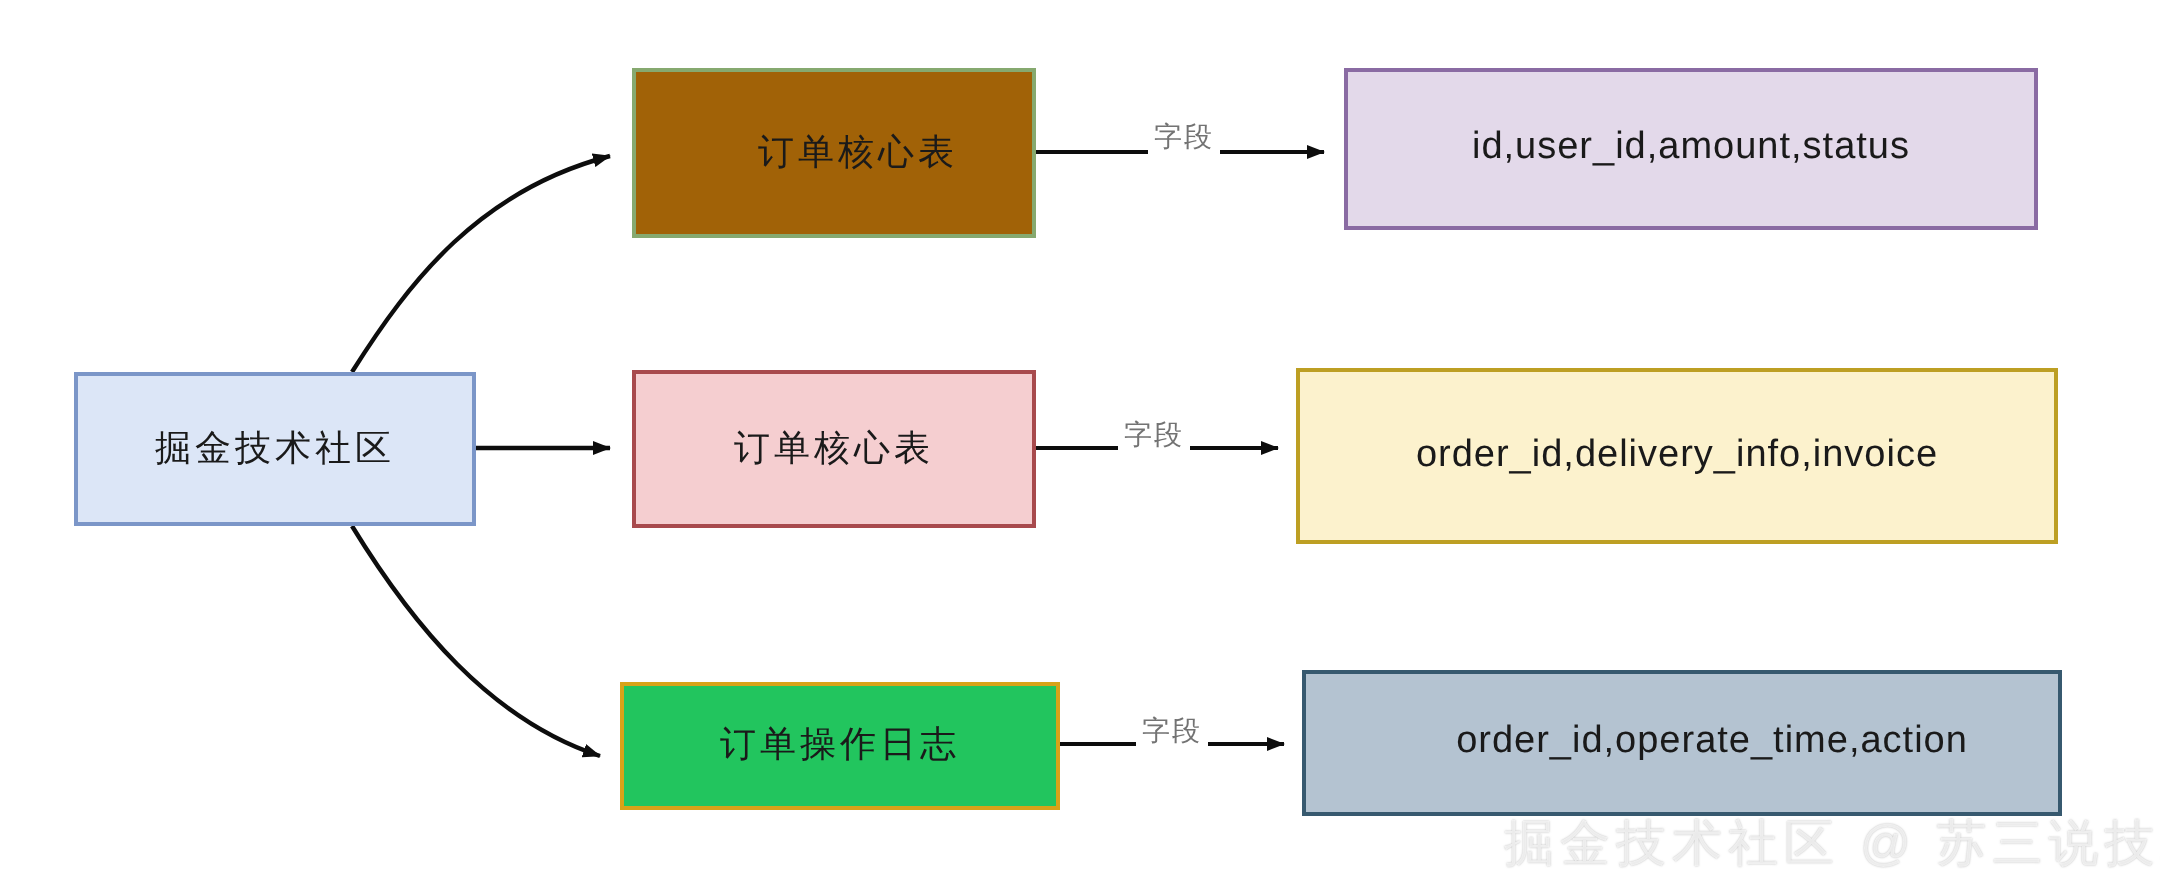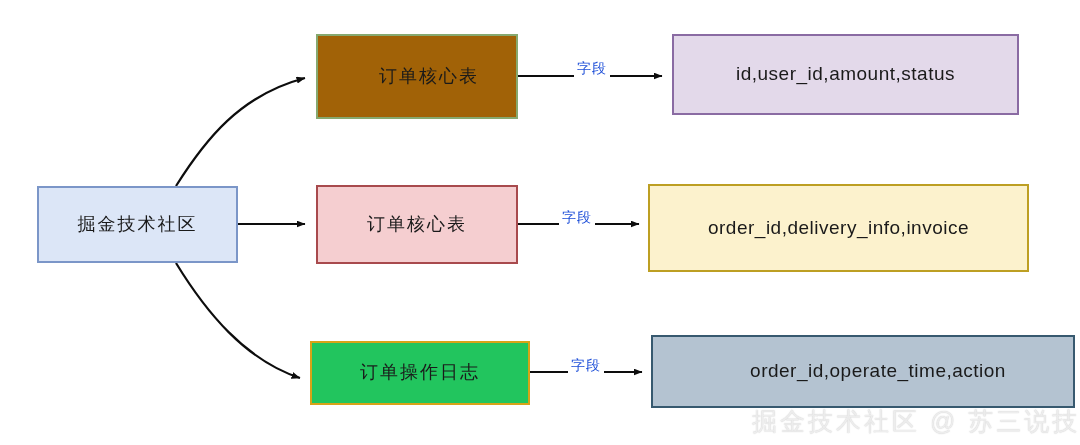--- a/index.html
+++ b/index.html
@@ -35,21 +35,21 @@
     line-height: 1.2;
     white-space: nowrap;
   }
   .node-label.cn {
     font-size: 18px;
     letter-spacing: 2px;
   }
   .edge-label {
     position: absolute;
     font-size: 14px;
-    color: #1d4ed8;
+    color: #737373;
     background: #ffffff;
     padding: 0 3px;
     letter-spacing: 1px;
     white-space: nowrap;
     z-index: 4;
   }
   svg.links {
     position: absolute;
     left: 0;
     top: 0;
@@ -111,21 +111,21 @@
   </div>
 
   <div class="node" style="left:672px; top:34px; width:347px; height:81px; background:#e3d9ea; border-color:#8a6ba3;">
     <span class="node-label">id,user_id,amount,status</span>
   </div>
 
   <div class="node" style="left:648px; top:184px; width:381px; height:88px; background:#fcf2cd; border-color:#bd9f23;">
     <span class="node-label">order_id,delivery_info,invoice</span>
   </div>
 
-  <div class="node" style="left:651px; top:335px; width:424px; height:73px; background:#b4c3d1; border-color:#37596f;padding-left:30px;">
+  <div class="node" style="left:651px; top:335px; width:380px; height:73px; background:#b4c3d1; border-color:#37596f;padding-left:30px;">
     <span class="node-label">order_id,operate_time,action</span>
   </div>
 
   <span class="edge-label" style="left:574px; top:60px;">字段</span>
 
   <span class="edge-label" style="left:559px; top:209px;">字段</span>
 
   <span class="edge-label" style="left:568px; top:357px;">字段</span>
 
   <span class="watermark" style="left:752px; top:405px;">掘金技术社区 @ 苏三说技术</span>

